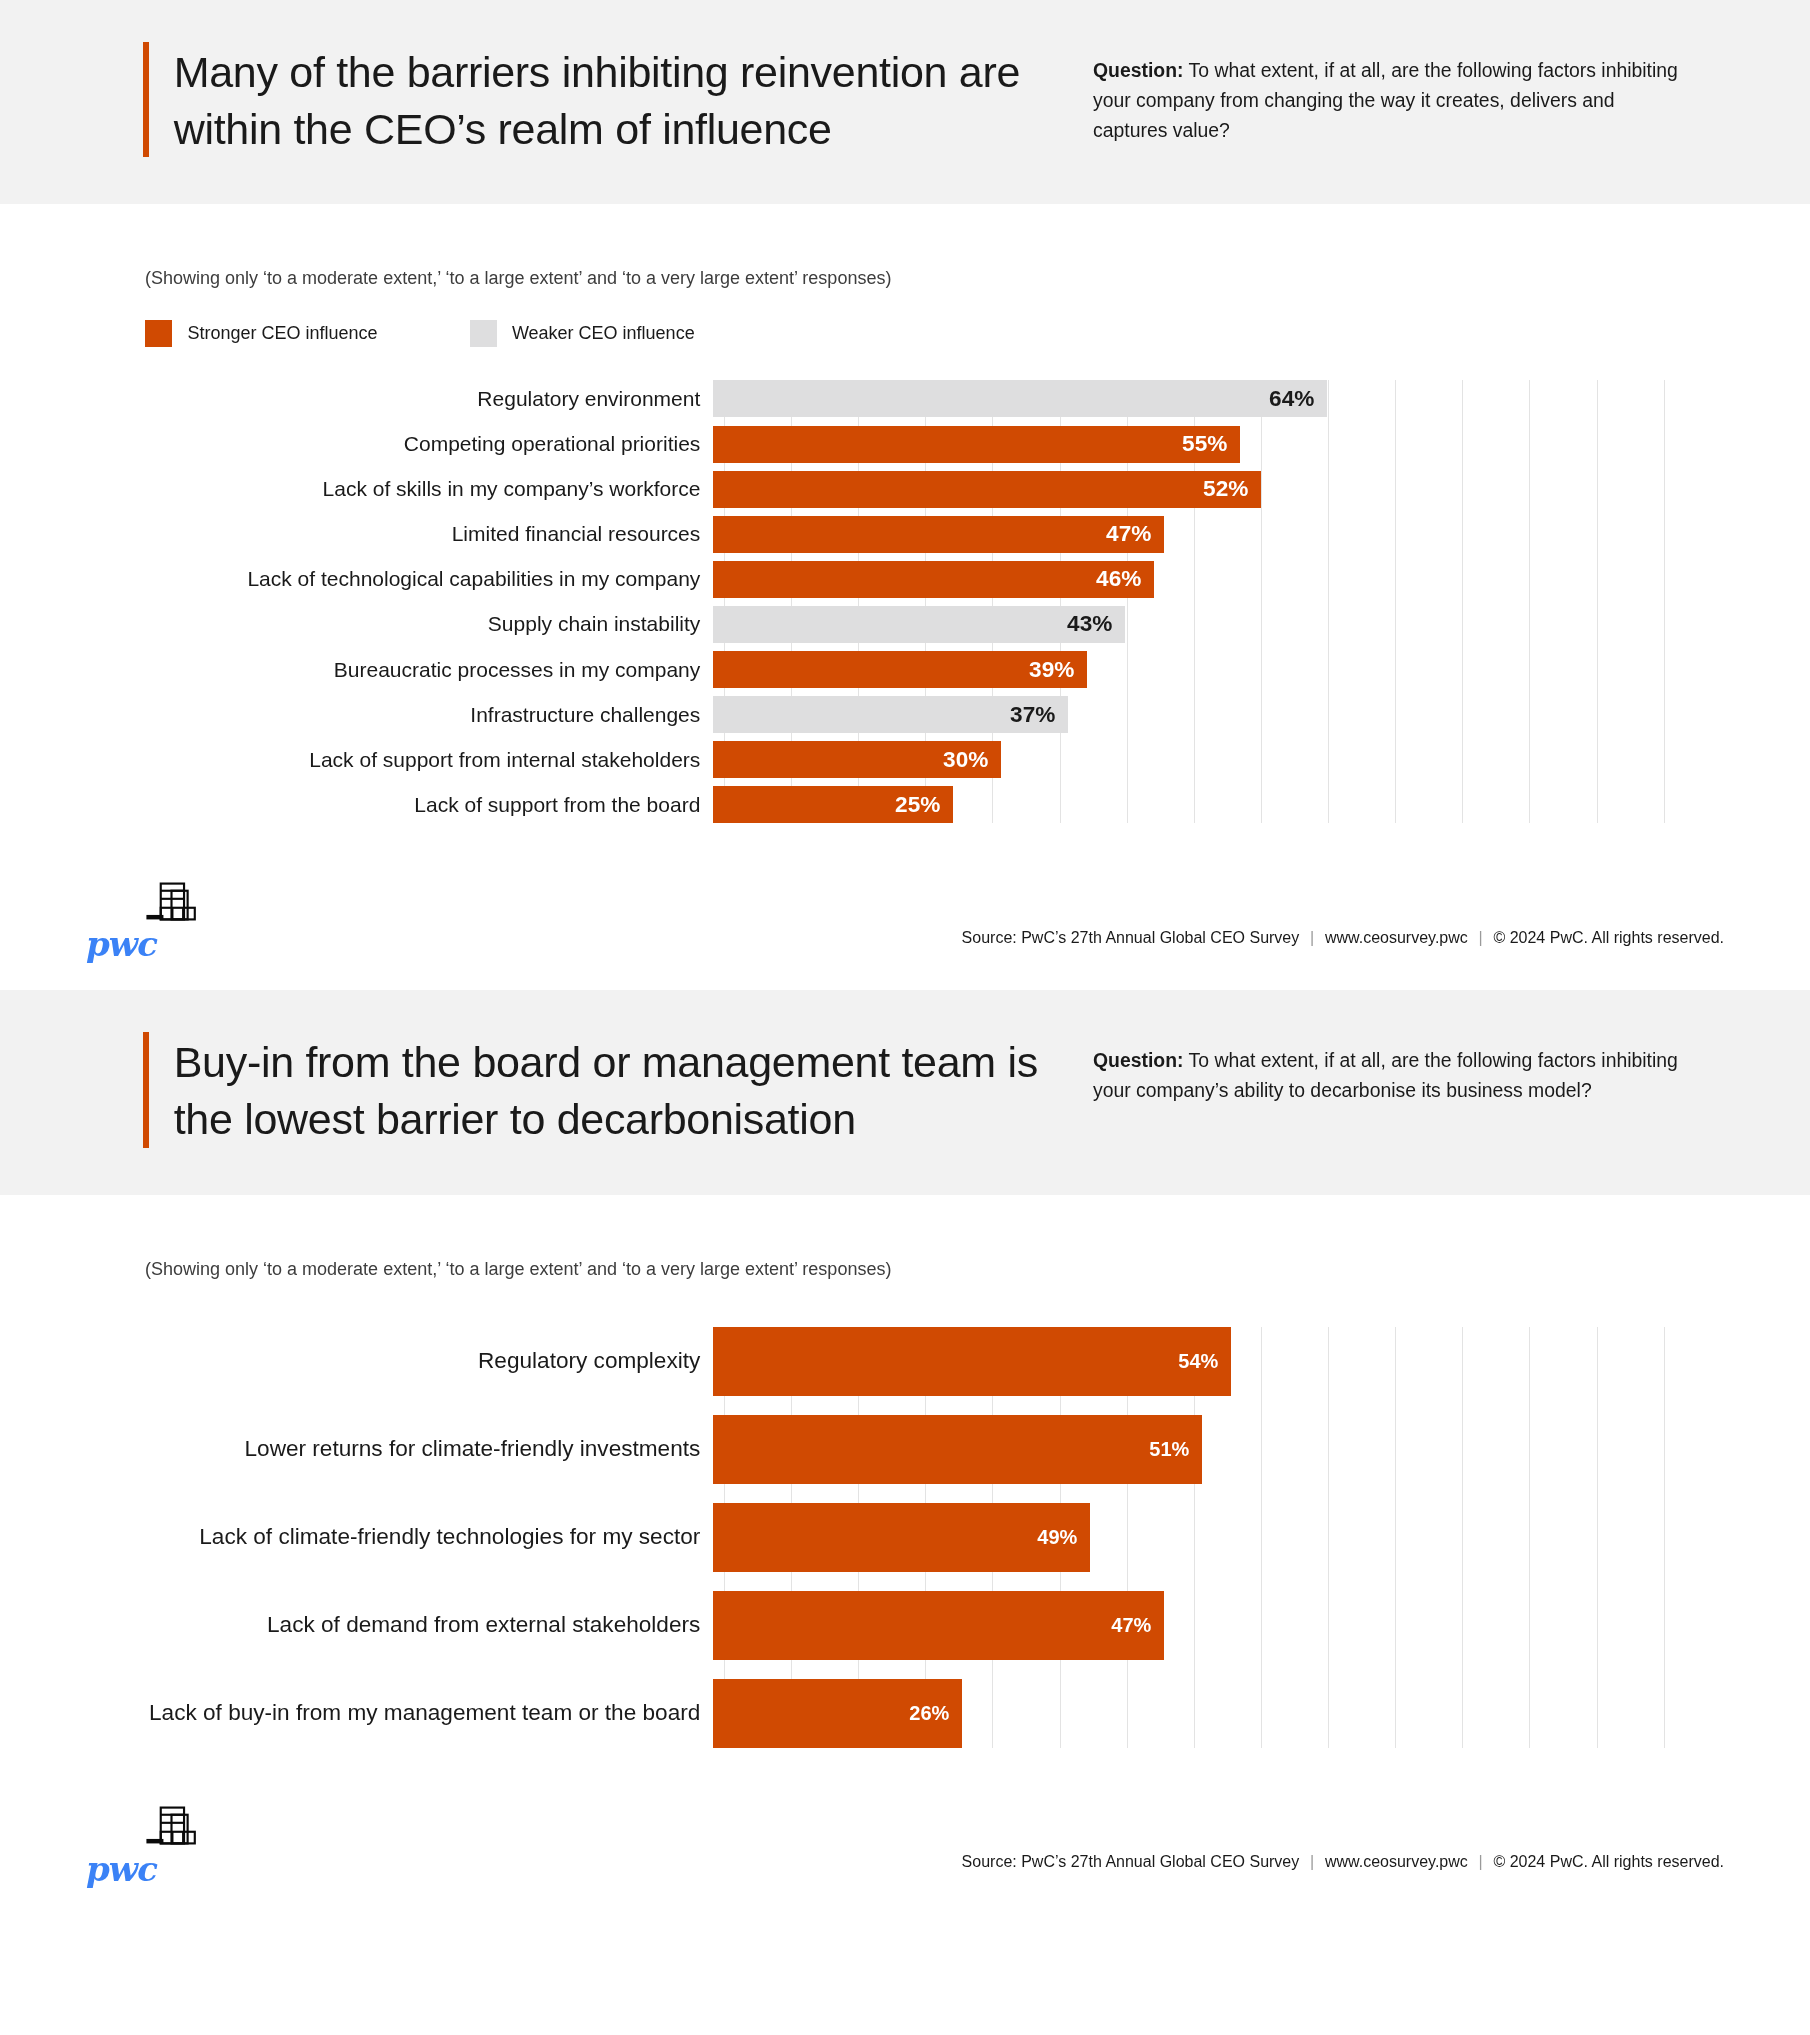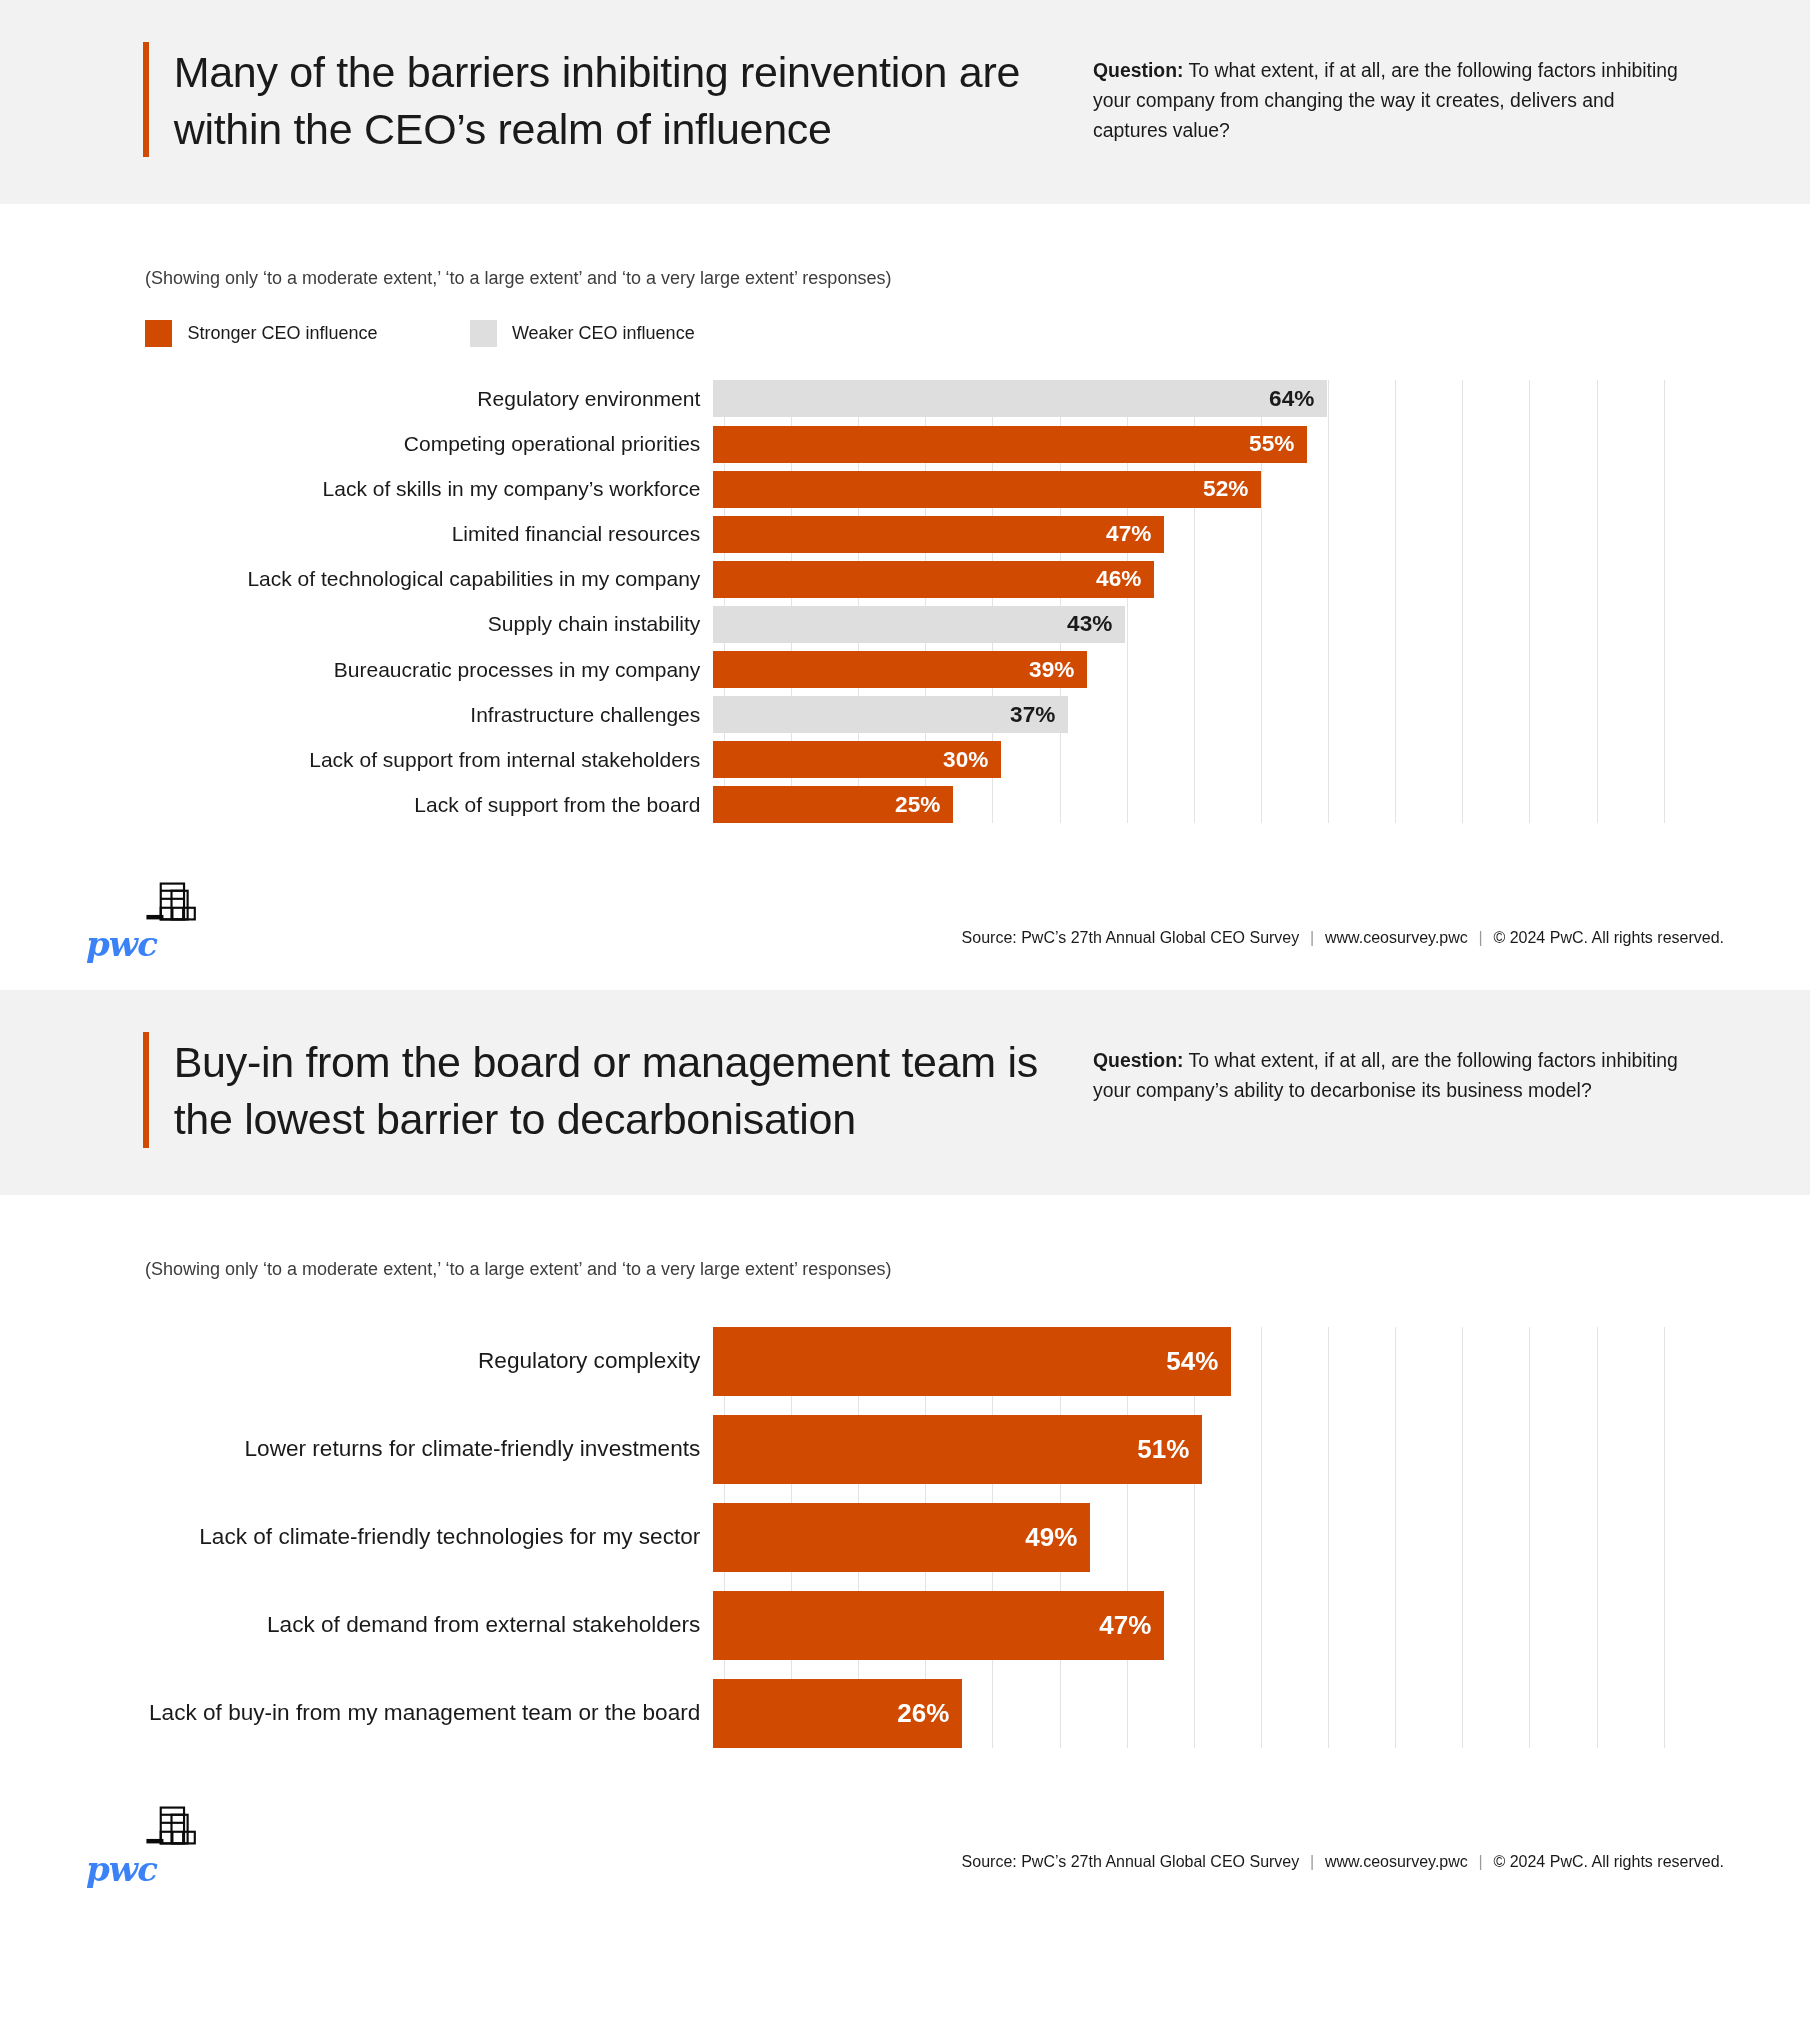--- a/index.html
+++ b/index.html
@@ -128,21 +128,21 @@
 
   
   .c1 .row { height:37px; margin-bottom:8.1px; }
   .c1 .row:last-child { margin-bottom:0; }
 
   
   .c2 { margin-top:45px; }
   .c2 .row-label { font-size:22.6px; }
   .c2 .row { height:69px; margin-bottom:19px; }
   .c2 .row:last-child { margin-bottom:0; }
-  .c2 .bar-value { font-size:26px; }
+  .c2 .bar-value { font-size:20px; }
 
   
   .footer {
     display:flex;
     align-items:flex-end;
     justify-content:space-between;
     padding:0 86px 0 86px;
     margin-top:31px;
     height:107px;
   }
@@ -222,21 +222,21 @@
             <div class="row-label">Regulatory environment</div>
             <div class="bar-area">
               <div class="bar weak" style="width: 614px;">
                 <span class="bar-value">64%</span>
               </div>
             </div>
           </div>
           <div class="row">
             <div class="row-label">Competing operational priorities</div>
             <div class="bar-area">
-              <div class="bar strong" style="width: 594px; padding-left: 16px;">
+              <div class="bar strong" style="width: 527px; padding-left: 16px;">
                 <span class="bar-value">55%</span>
               </div>
             </div>
           </div>
           <div class="row">
             <div class="row-label">Lack of skills in my company’s workforce</div>
             <div class="bar-area">
               <div class="bar strong" style="width: 548px;">
                 <span class="bar-value">52%</span>
               </div>

